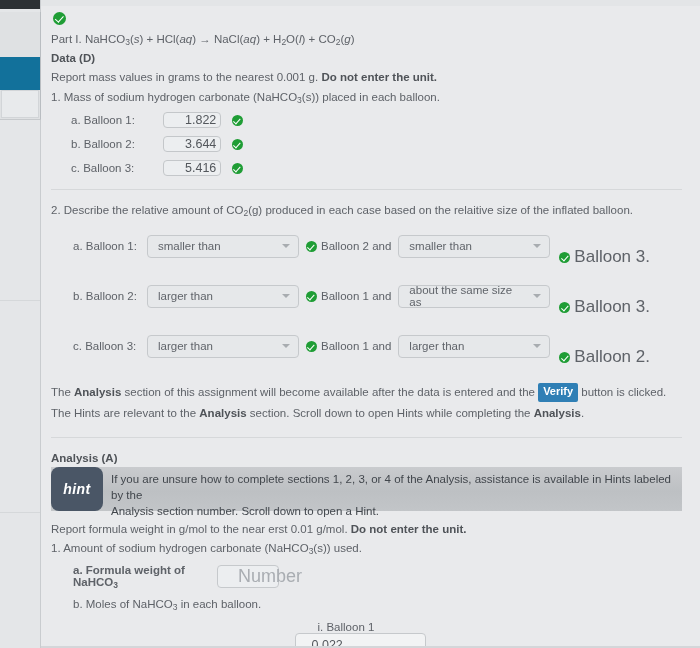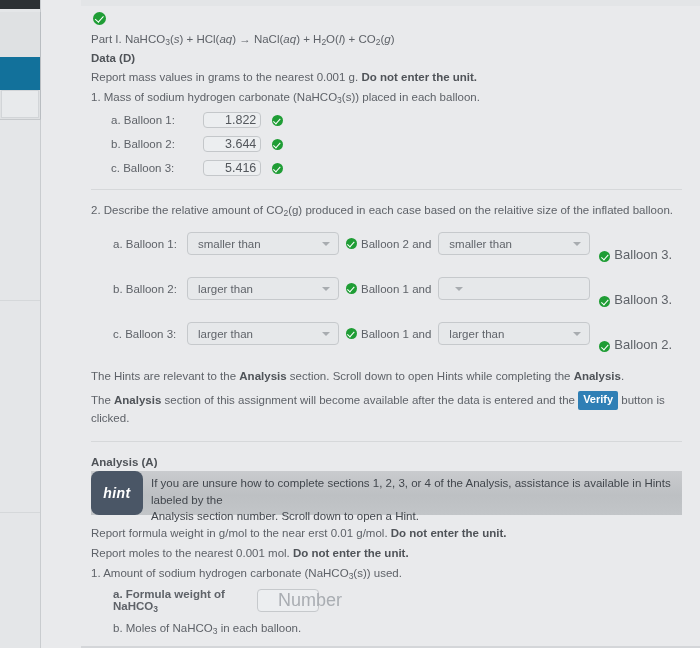--- a/index.html
+++ b/index.html
@@ -15,21 +15,20 @@
     color: #5c6066;
     -webkit-font-smoothing: antialiased;
   }
 
   #page {
     position: relative;
     width: 700px;
     height: 648px;
     background: #e9eaec;
     display: flex;
-    gap: 40px;
   }
 
   
   .sidebar {
     position: relative;
     width: 41px;
     flex: 0 0 41px;
     background: #e4e6e8;
     border-right: 1px solid #c9cccf;
     box-sizing: border-box;
@@ -194,24 +193,24 @@
   .mid-text {
     font-size: 11.5px;
     color: #5e6268;
     display: flex;
     align-items: center;
     gap: 4px;
     margin: 0 7px;
     white-space: nowrap;
   }
   .end-text {
-    font-size: 13px;
+    font-size: 17px;
     color: #5e6268;
     display: flex;
-    align-items: flex-end;
+    align-items: center;
     gap: 4px;
     margin-left: 9px;
     white-space: nowrap;
     margin-top: 22px;
   }
   .lbl-w2 { width: 96px; padding-left: 22px; box-sizing: border-box; }
 
   
   .divider {
     height: 1px;
@@ -406,20 +405,21 @@
           <span class="field-label lbl-w2">b. Balloon 2:</span>
           <span class="sel sel-a">
             <span>larger than</span>
             <span class="caret"></span>
           </span>
           <span class="mid-text">
             <span class="chk"></span>
             <span>Balloon 1 and</span>
           </span>
           <span class="sel sel-b">
+            <span>about the same size as</span>
             <span class="caret"></span>
           </span>
           <span class="end-text">
             <span class="chk"></span>
             <span>Balloon 3.</span>
           </span>
         </div>
 
         <div class="field-row">
           <span class="field-label lbl-w2">c. Balloon 3:</span>
@@ -437,45 +437,42 @@
           </span>
           <span class="end-text">
             <span class="chk"></span>
             <span>Balloon 2.</span>
           </span>
         </div>
 
       </div>
 
       <div style="margin-top:16px">
+        <div class="line tight">
+          <span>The </span><span class="b">Analysis</span><span> section of this assignment will become available after the data is entered and the </span><span class="verify">Verify</span><span> button is clicked.</span>
+        </div>
         <div class="line">
           <span>The Hints are relevant to the </span><span class="b">Analysis</span><span> section.  Scroll down to open Hints while completing the </span><span class="b">Analysis</span><span>.</span>
-        </div>
-        <div class="line tight">
-          <span>The </span><span class="b">Analysis</span><span> section of this assignment will become available after the data is entered and the </span><span class="verify">Verify</span><span> button is clicked.</span>
         </div>
       </div>
 
       <div class="divider divider-wide"></div>
 
       <div class="heading" style="margin-bottom:3px">Analysis (A)</div>
 
       <div class="hintbar">
         <div class="hint-badge">hint</div>
         <div class="hint-text">
           <div>If you are unsure how to complete sections 1, 2, 3, or 4 of the Analysis, assistance is available in Hints labeled by the</div>
           <div>Analysis section number. Scroll down to open a Hint.</div>
         </div>
       </div>
 
       <div class="line tight">
         <span>Report formula weight in g/mol to the near erst 0.01 g/mol. </span><span class="b">Do not enter the unit.</span>
-      </div>
-      <div class="line tight">
-        <span>Report moles to the nearest 0.001 mol. </span><span class="b">Do not enter the unit.</span>
       </div>
 
       <div class="line">
         <span>1. Amount of sodium hydrogen carbonate (NaHCO</span><sub>3</sub><span>(s)) used.</span>
       </div>
 
       <div class="field-row" style="margin-bottom:6px">
         <span class="field-label" style="padding-left:22px; width:166px; box-sizing:border-box;font-weight:bold;">
           <span>a. Formula weight of NaHCO</span><sub>3</sub>
         </span>

